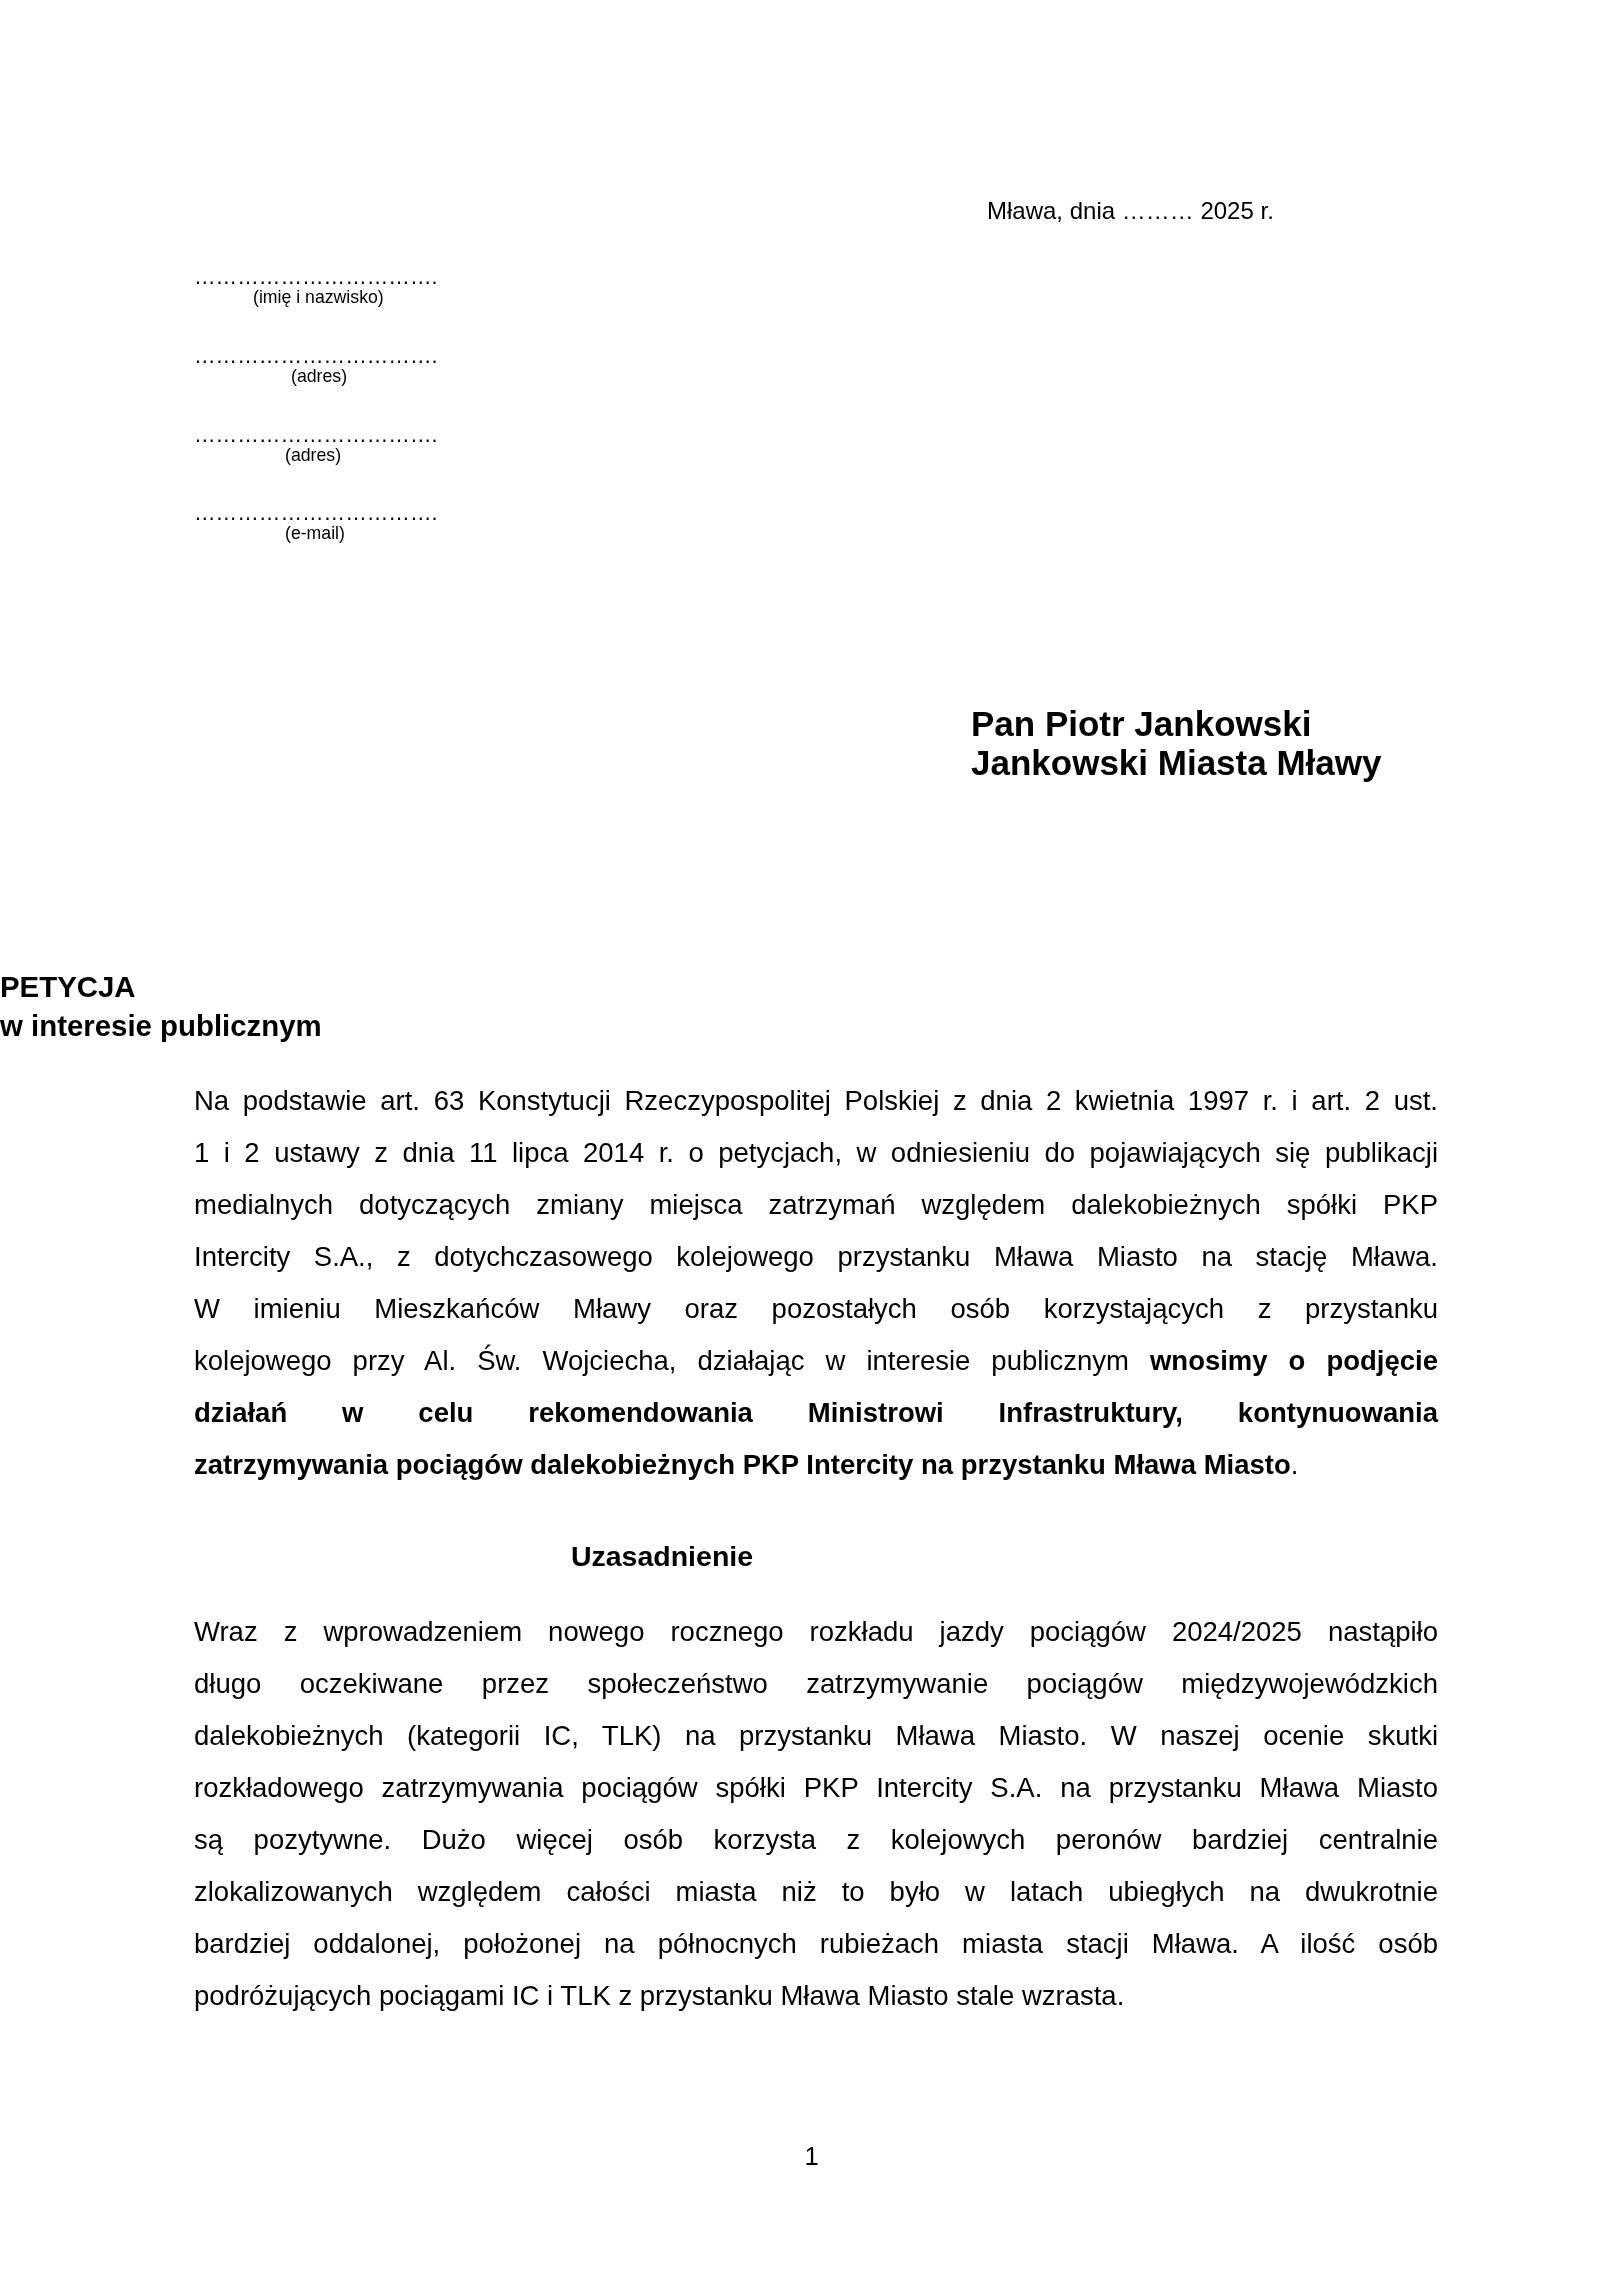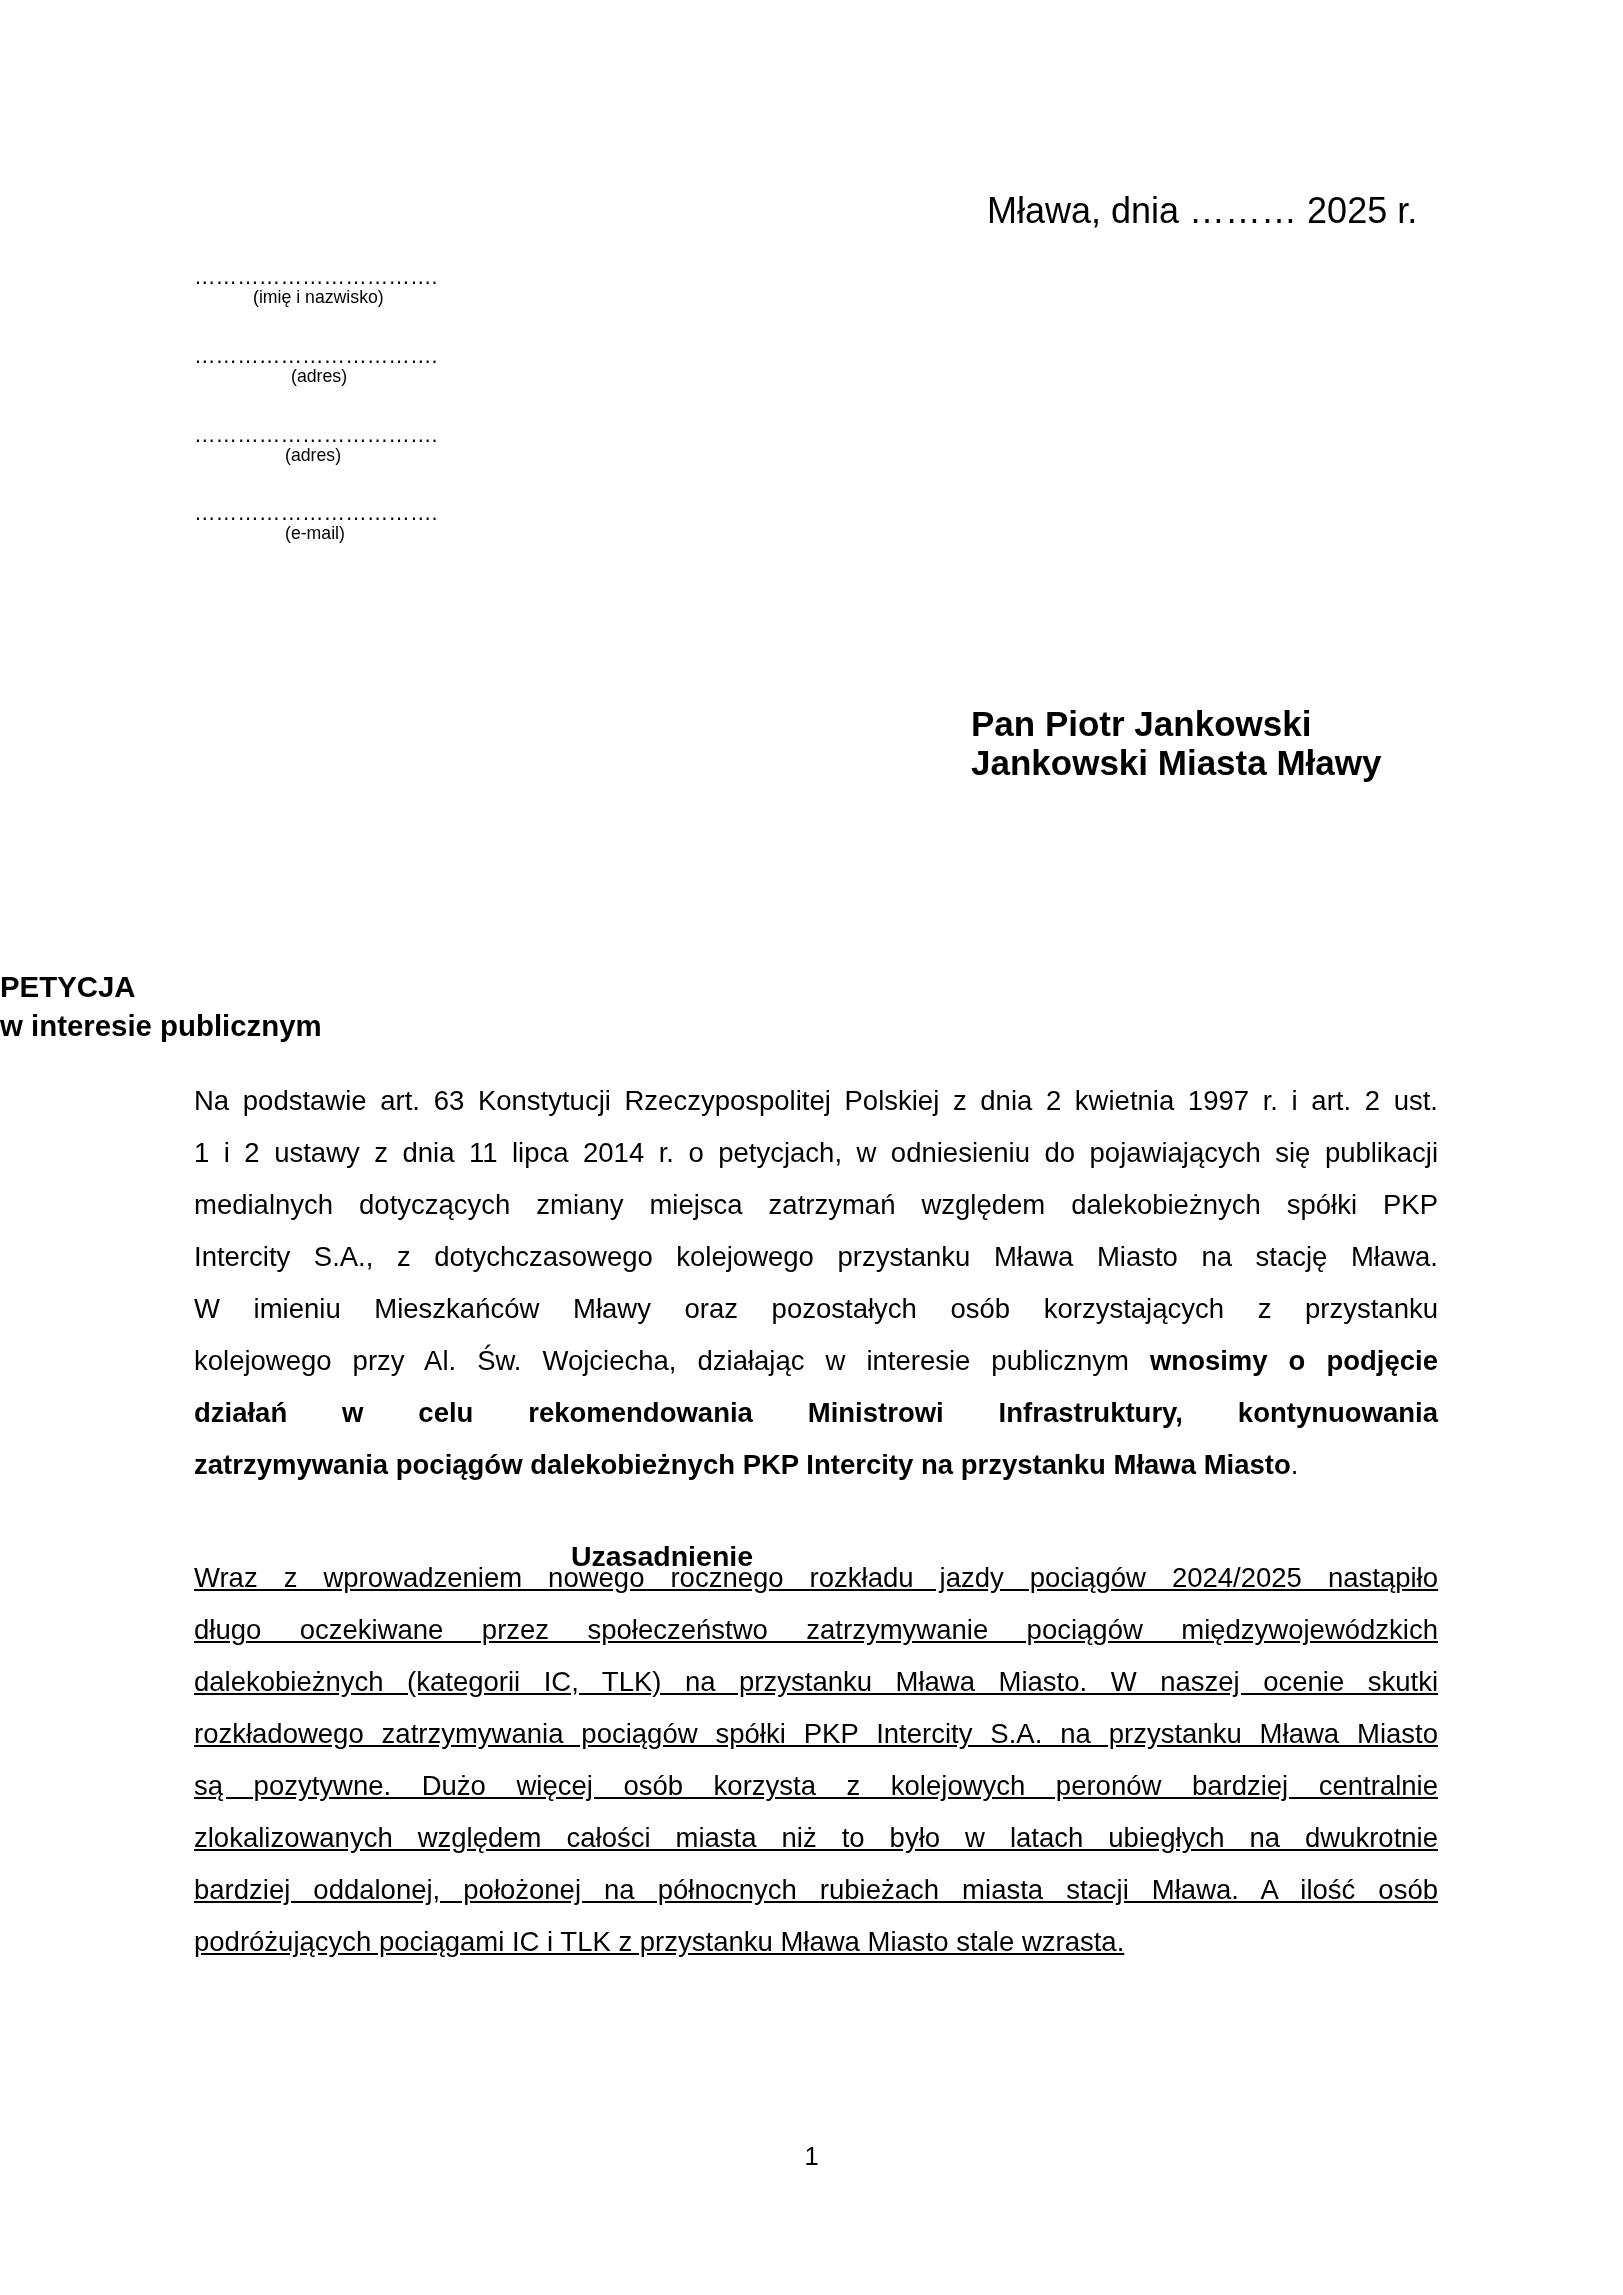--- a/index.html
+++ b/index.html
@@ -1,20 +1,20 @@
 <!DOCTYPE html>
 <html style="font-size:7.9px"><head>
   <meta charset="utf-8">
   <style>
     html, body { margin: 0; padding: 0; background: #ffffff; }
     body { width: 1623px; height: 2295px; position: relative; overflow: hidden;
            font-family: "Liberation Sans", sans-serif; color: #000000; }
     .page { position: absolute; left: 0; top: 0; width: 1623px; height: 2295px; background: #ffffff; }
 
-    .date-line { position: absolute; left: 987px; top: 191px; font-size: 36px; line-height: 39px; white-space: nowrap; }
+    .date-line { position: absolute; left: 987px; top: 191px; font-size: 24px; line-height: 39px; white-space: nowrap; }
 
     .sender { position: absolute; left: 194px; width: 285px; }
     .sender .dots { font-size: 21.6px; line-height: 19.6px; letter-spacing: 0px; white-space: nowrap; }
     .sender .caption { font-size: 17.7px; line-height: 21.6px; white-space: nowrap; }
 
     .recipient { position: absolute; left: 971px; top: 704px; font-size: 35px; font-weight: bold; line-height: 39px; }
 
     .title { position: absolute; left: 0; width: 1623px; top: 967px; text-align: left; font-weight: bold; font-size: 29.4px; line-height: 39px; }
 
     .para { position: absolute; left: 194px; width: 1244px; font-size: 27.5px; }
@@ -66,21 +66,21 @@
     <span class="ln"><span>medialnych dotyczących zmiany miejsca zatrzymań względem dalekobieżnych spółki PKP</span></span>
     <span class="ln"><span>Intercity S.A., z dotychczasowego kolejowego przystanku Mława Miasto na stację Mława.</span></span>
     <span class="ln"><span>W imieniu Mieszkańców Mławy oraz pozostałych osób korzystających z przystanku</span></span>
     <span class="ln"><span>kolejowego przy Al. Św. Wojciecha, działając w interesie publicznym </span><b>wnosimy o podjęcie</b></span>
     <span class="ln"><b>działań w celu rekomendowania Ministrowi Infrastruktury, kontynuowania</b></span>
     <span class="ln last"><b>zatrzymywania pociągów dalekobieżnych PKP Intercity na przystanku Mława Miasto</b><span>.</span></span>
   </div>
 
   <div class="subhead">Uzasadnienie</div>
 
-  <div class="para" style="top:1552px;text-decoration:underline;">
+  <div class="para" style="top:1606px;">
     <span class="ln">Wraz z wprowadzeniem nowego rocznego rozkładu jazdy pociągów 2024/2025 nastąpiło</span>
     <span class="ln">długo oczekiwane przez społeczeństwo zatrzymywanie pociągów międzywojewódzkich</span>
     <span class="ln">dalekobieżnych (kategorii IC, TLK) na przystanku Mława Miasto. W naszej ocenie skutki</span>
     <span class="ln">rozkładowego zatrzymywania pociągów spółki PKP Intercity S.A. na przystanku Mława Miasto</span>
     <span class="ln">są pozytywne. Dużo więcej osób korzysta z kolejowych peronów bardziej centralnie</span>
     <span class="ln">zlokalizowanych względem całości miasta niż to było w latach ubiegłych na dwukrotnie</span>
     <span class="ln">bardziej oddalonej, położonej na północnych rubieżach miasta stacji Mława. A ilość osób</span>
     <span class="ln last">podróżujących pociągami IC i TLK z przystanku Mława Miasto stale wzrasta.</span>
   </div>
 

